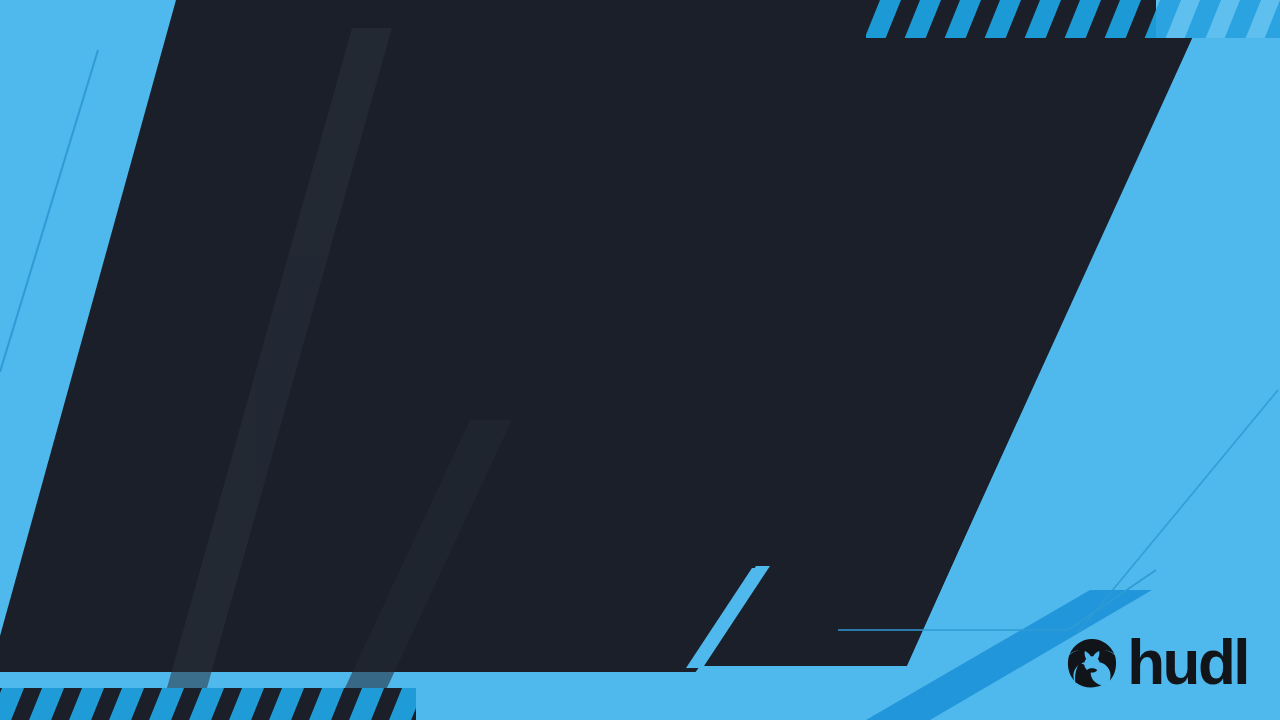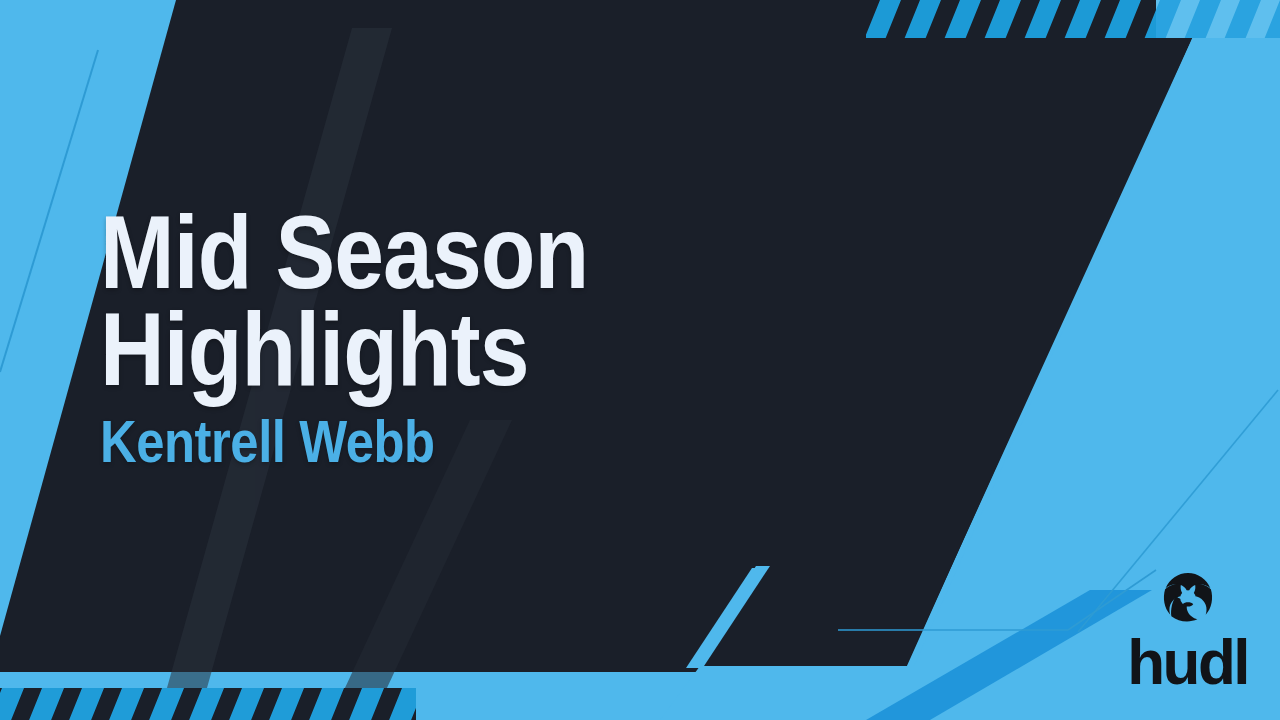--- a/index.html
+++ b/index.html
@@ -52,21 +52,20 @@
 
   
   .logo {
     position:absolute;
     right:32px;
     bottom:26px;
     z-index:25;
     display:flex;
     align-items:center;
     gap:9px;
-    flex-direction:column;
   }
   .logo-mark { width:52px; height:52px; display:block; }
   .logo-word {
     font-family:"Liberation Sans", sans-serif;
     font-weight:700;
     font-size:62px;
     line-height:1;
     letter-spacing:-2.5px;
     color:#111418;
     transform:scaleY(1.02);
@@ -161,25 +160,20 @@
       <rect x="860" y="-4" width="300" height="44" fill="url(#stripesDark)"></rect>
       <rect x="1156" y="-4" width="130" height="44" fill="url(#stripesLight)"></rect>
     </g>
 
     <g clip-path="url(#clipBottomStripes)">
       <rect x="-4" y="686" width="420" height="40" fill="url(#stripesDark2)"></rect>
     </g>
 
   </svg>
 
-  <div class="text-block">
-    <div class="title-line">Mid Season</div>
-    <div class="title-line">Highlights</div>
-    <div class="subtitle">Kentrell Webb</div>
-  </div>
 
   <div class="logo">
     <svg class="logo-mark" viewBox="0 0 100 100" xmlns="http://www.w3.org/2000/svg">
 
       <g fill="#111418">
         <path d="M 50 4
                  C 31 4 14 16 7 33
                  C 14 27 24 24 33 26
                  C 42 28 48 35 50 44
                  C 52 35 58 28 67 26

